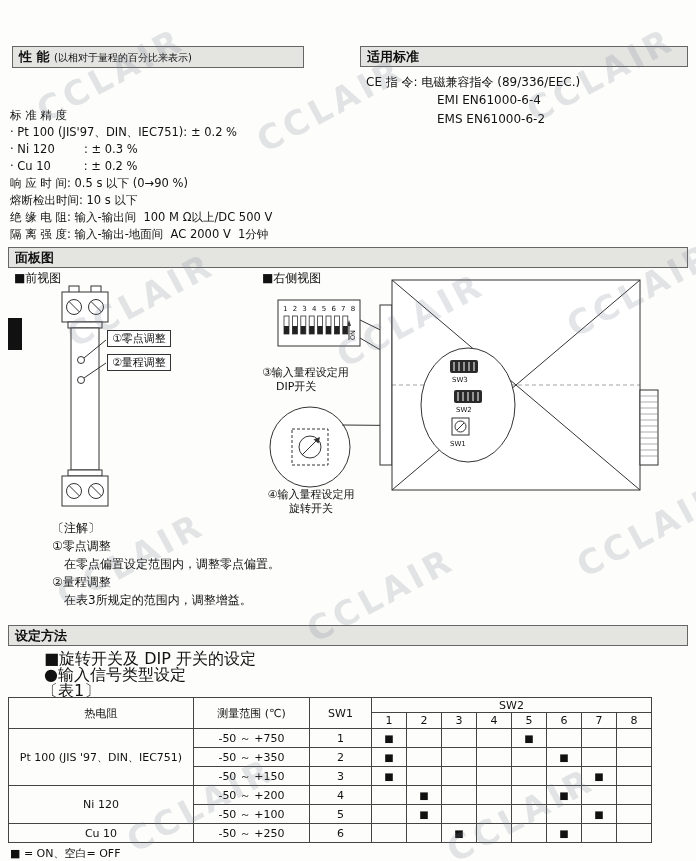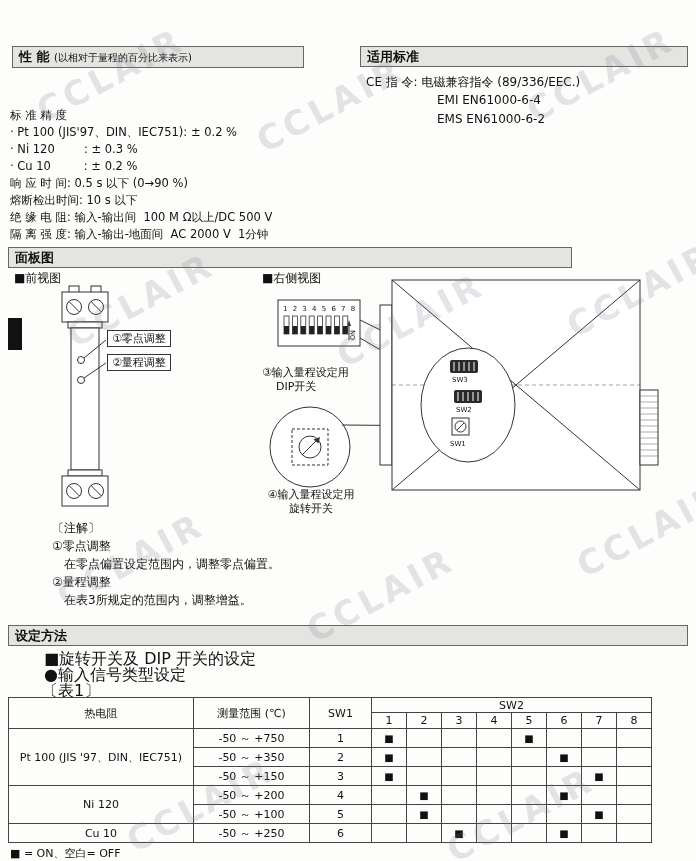--- a/index.html
+++ b/index.html
@@ -15,21 +15,21 @@
     white-space:nowrap; pointer-events:none; z-index:9;
   }
   .product-title { position:absolute; top:6px; right:30px; font-size:24px; font-weight:800; letter-spacing:0.5px;margin-top:36px; }
   .sec-hdr {
     position:absolute; background:#e4e4e1; border:1px solid #666;
     padding:2px 6px; font-size:13px; font-weight:700; line-height:15px;
   }
   .sec-note { font-weight:400; font-size:10px; }
   .hdr-perf { left:12px; top:46px; width:292px; }
   .hdr-std  { left:360px; top:46px; width:328px; }
-  .hdr-panel{ left:8px; top:247px; width:564px; }
+  .hdr-panel{ left:8px; top:247px; width:680px; }
   .hdr-setting { left:8px; top:625px; width:680px; }
   .spec-lines { position:absolute; left:10px; top:74px; font-size:11.5px; line-height:17px;margin-top:33px; }
   .spec-line { white-space:pre; }
   .std-line { position:absolute; font-size:12px; white-space:pre; }
   .std-ce  { left:366px; top:74px; }
   .std-emi { left:437px; top:93px; }
   .std-ems { left:437px; top:112px; }
   .panel { position:absolute; left:8px; top:270px; width:680px; height:250px; }
   .panel svg { position:absolute; left:0; top:0; }
   .view-label { position:absolute; font-size:12px; z-index:2; }

